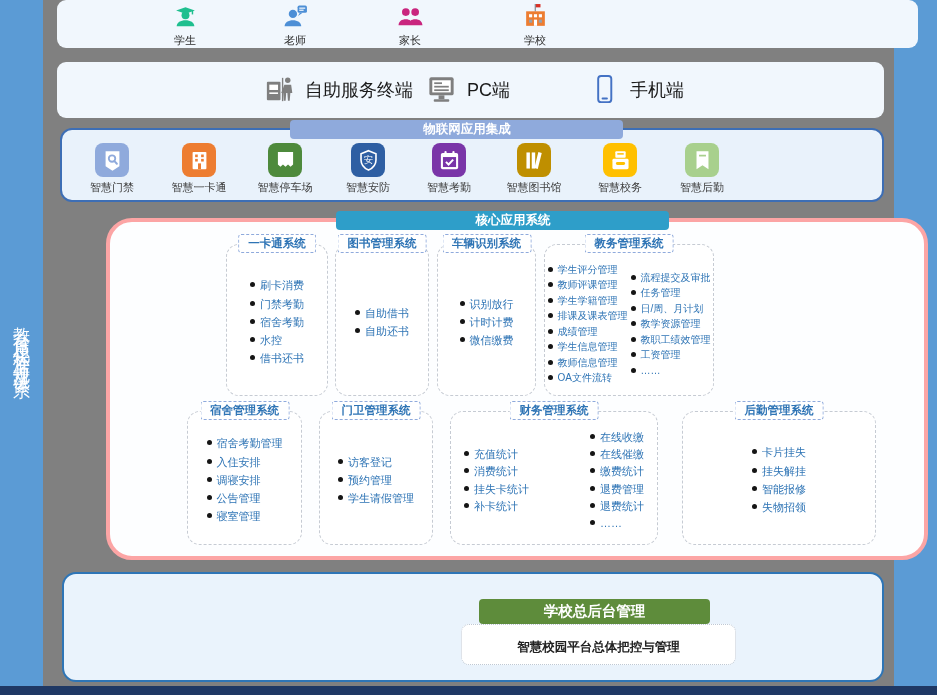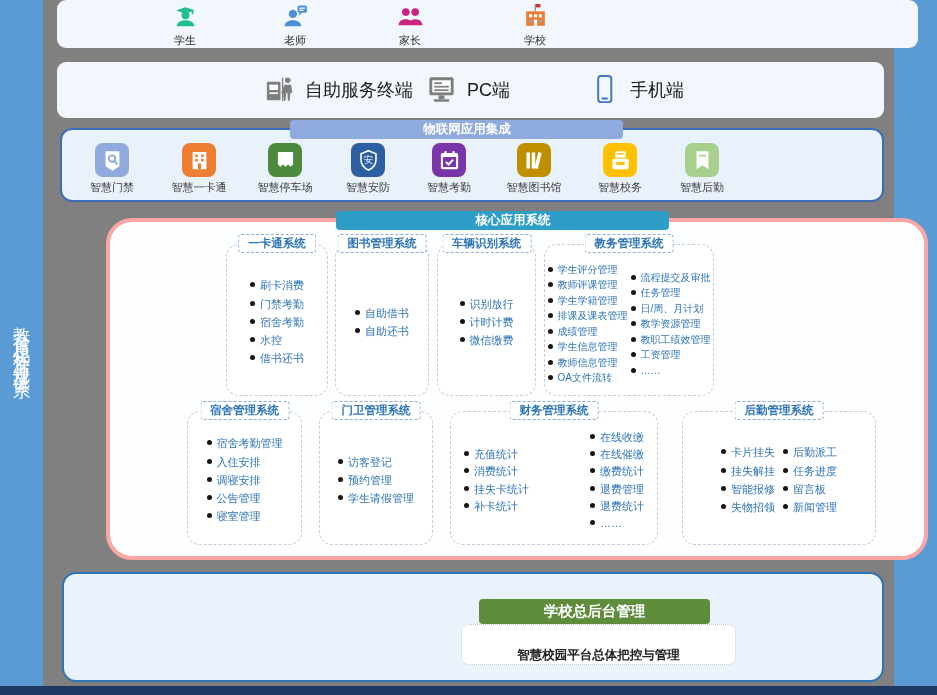--- a/index.html
+++ b/index.html
@@ -82,21 +82,21 @@
        font-weight:bold;font-size:12px;text-align:center;line-height:18px;
        box-sizing:border-box;z-index:2;}
   .base-box{position:absolute;left:76px;top:46px;width:274px;height:46px;background:#fff;
        border:1.5px dotted #9DB8DC;border-radius:8px;box-sizing:border-box;}
   .base-lines{padding:12px 0 0 12px;font-size:10.5px;color:#333;line-height:1.45;
        white-space:pre-wrap;}
   .admin-title{position:absolute;left:415px;top:25px;width:231px;height:25px;
        background:#5E8C3B;border-radius:4px;color:#fff;font-weight:bold;font-size:14.5px;
        text-align:center;line-height:25px;z-index:2;}
   .admin-box{position:absolute;left:397px;top:50px;width:275px;height:41px;background:#fff;
-       border:1.5px dotted #BFC8D4;border-radius:8px;display:flex;align-items:flex-end;
+       border:1.5px dotted #BFC8D4;border-radius:8px;display:flex;align-items:center;
        justify-content:center;font-size:12.5px;font-weight:bold;color:#222;
        box-sizing:border-box;padding-top:5px;}
 </style>
 </head>
 <body>
 
 <div class="stage">
 
   <div class="vbar bar-left">
     <span>教育信息化标准与规范体系</span>
@@ -517,38 +517,20 @@
             </li>
             <li>
               <span class="blt"></span>
               <span class="txt">智能报修</span>
             </li>
             <li>
               <span class="blt"></span>
               <span class="txt">失物招领</span>
             </li>
           </ul>
-          <ul class="sys-col">
-            <li>
-              <span class="blt"></span>
-              <span class="txt">后勤派工</span>
-            </li>
-            <li>
-              <span class="blt"></span>
-              <span class="txt">任务进度</span>
-            </li>
-            <li>
-              <span class="blt"></span>
-              <span class="txt">留言板</span>
-            </li>
-            <li>
-              <span class="blt"></span>
-              <span class="txt">新闻管理</span>
-            </li>
-          </ul>
         </div>
       </div>
     </div>
 
   <div class="panel box5">
     <div class="admin-title">学校总后台管理</div>
     <div class="admin-box">
       <span>智慧校园平台总体把控与管理</span>
     </div>
   </div>

